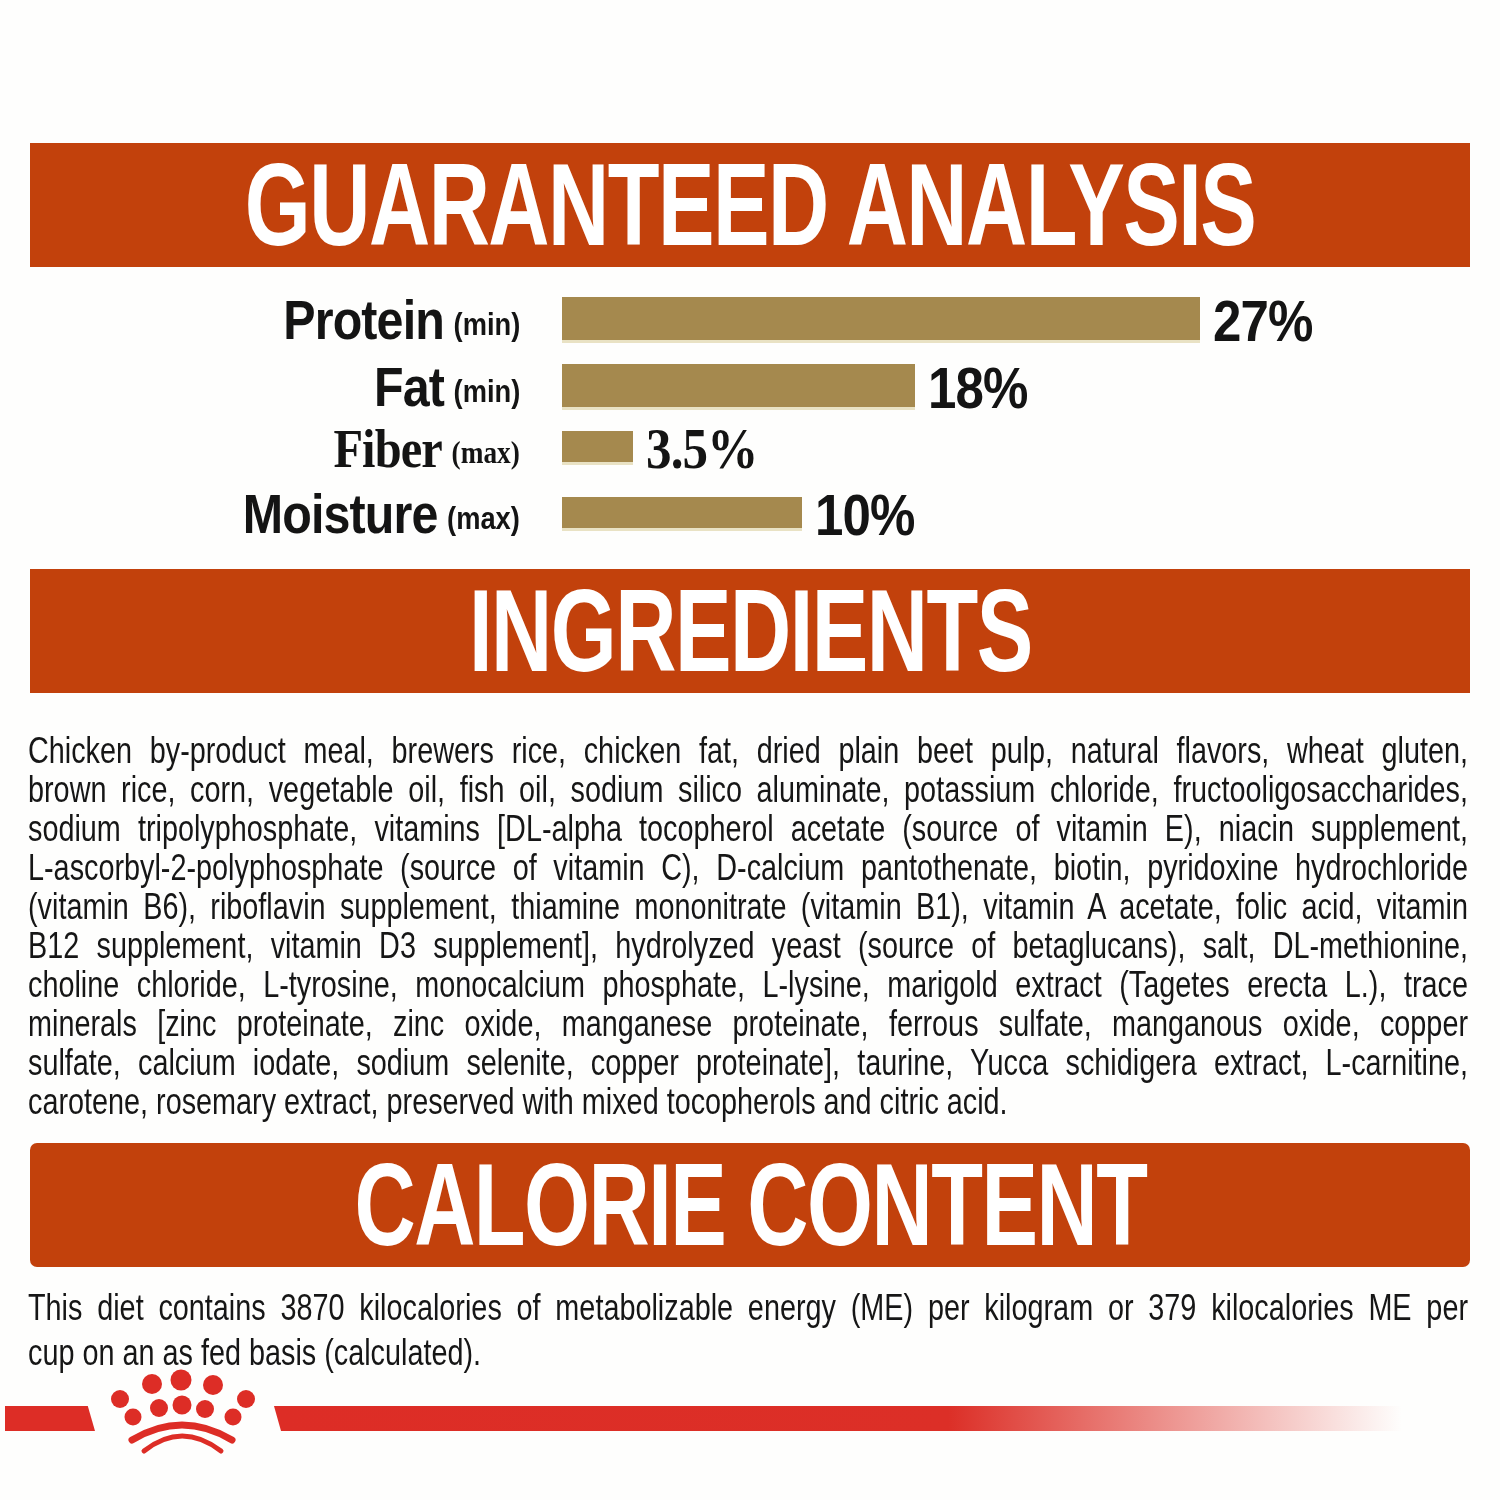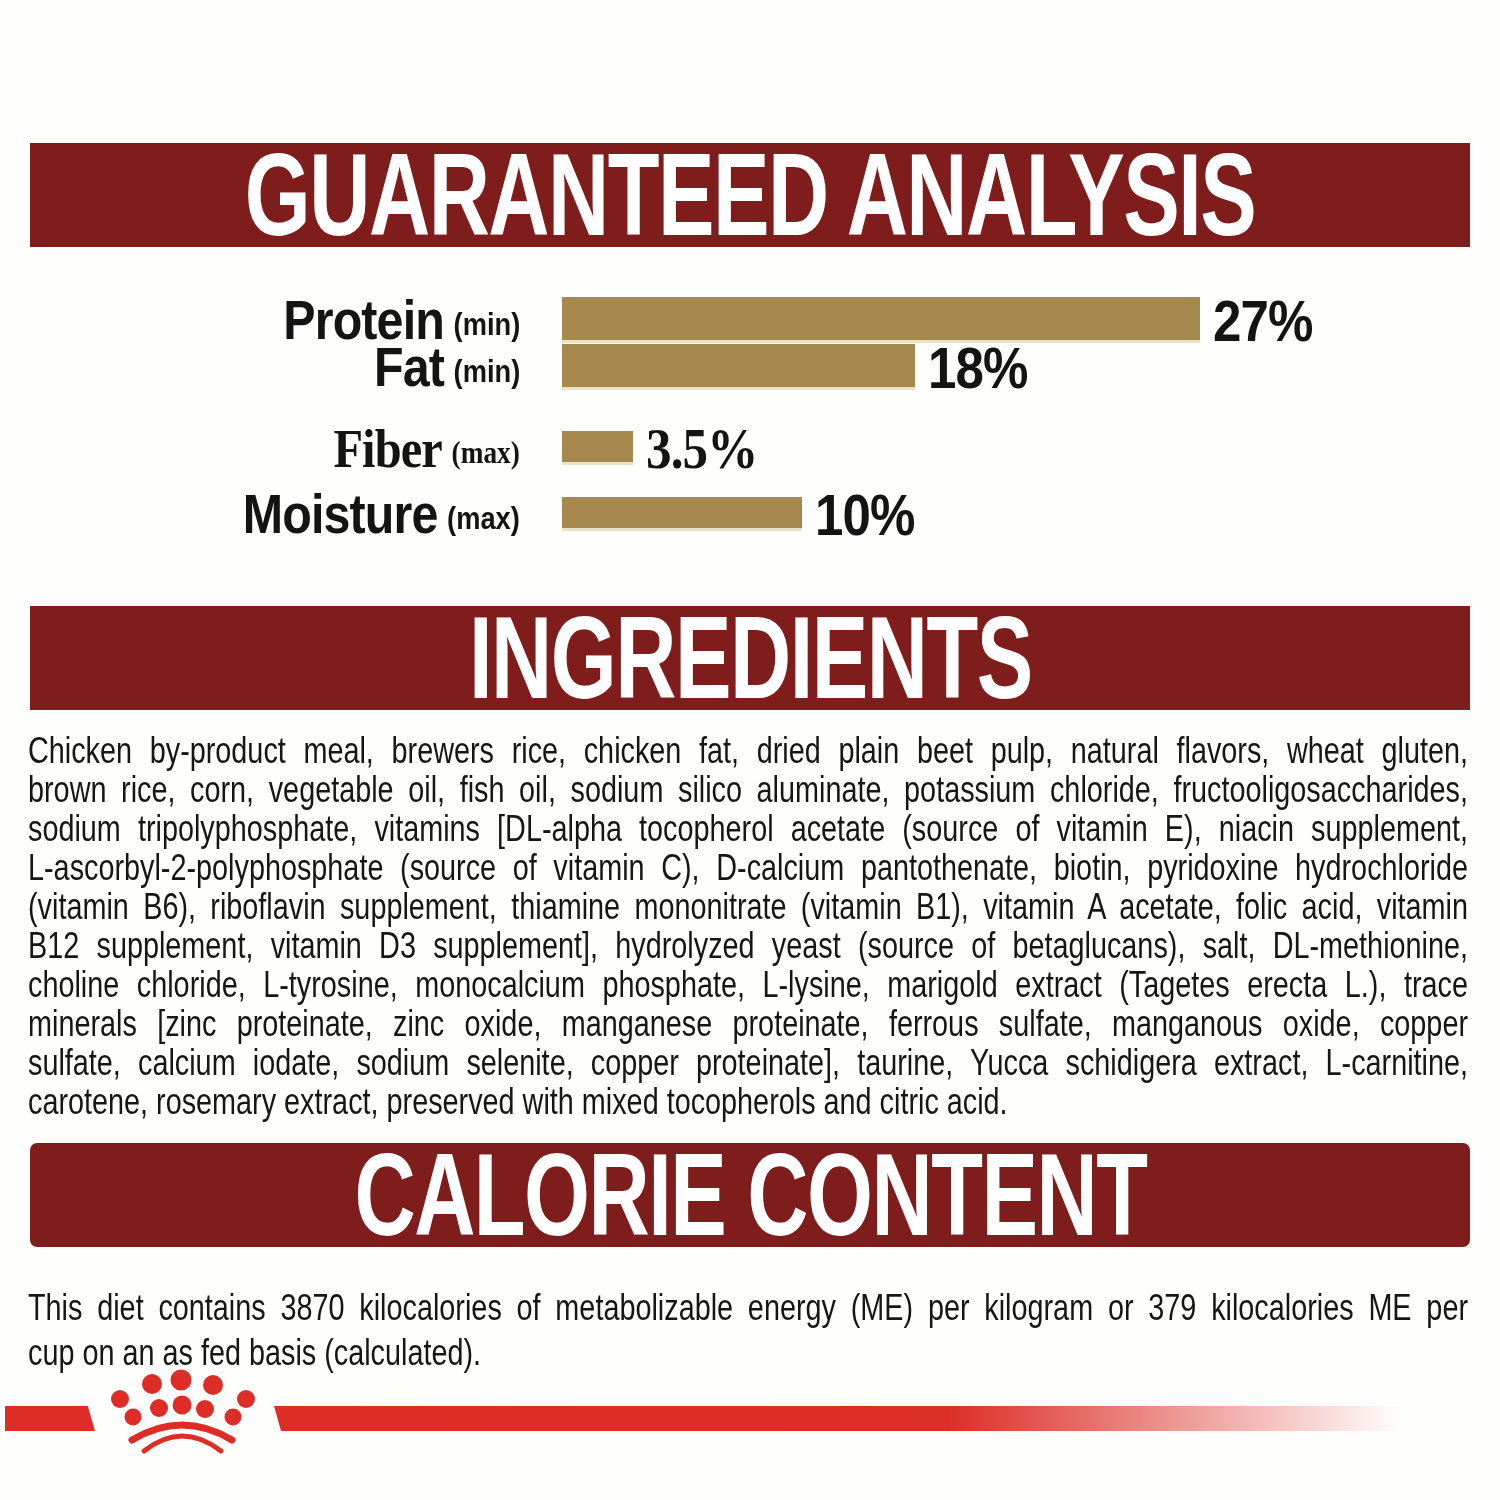--- a/index.html
+++ b/index.html
@@ -4,37 +4,37 @@
 <style>
   html,body{margin:0;padding:0;}
   body{
     width:1500px;height:1500px;position:relative;overflow:hidden;
     background:#fefefd;
     font-family:"Liberation Sans", sans-serif;
     color:#141414;
   }
   
   .banner{
-    position:absolute;left:30px;width:1440px;height:104px;
-    background:#7f1d1d;
+    position:absolute;left:30px;width:1440px;height:124px;
+    background:#c2410c;
     display:flex;align-items:center;justify-content:center;
   }
   .banner-title{
     color:#ffffff;font-weight:bold;font-size:116px;line-height:1;
     white-space:nowrap;letter-spacing:-2px;
     transform:scaleX(0.73);transform-origin:50% 50%;
   }
   #banner-ga{top:143px;}
-  #banner-ing{top:606px;}
+  #banner-ing{top:569px;}
   #banner-cal{top:1143px;border-radius:7px;}
 
   
   .chart-row{position:absolute;left:0;width:1500px;}
   #row-0{top:297px;height:46px;text-align:center;}
-  #row-1{top:344px;height:46px;}
+  #row-1{top:364px;height:46px;}
   #row-2{top:431px;height:34px;font-family:Liberation Serif, serif;}
   #row-3{top:497px;height:34px;}
   .row-label{
     position:absolute;right:980px;top:0;height:100%;
     display:flex;align-items:center;white-space:nowrap;
     transform:scaleX(0.88);transform-origin:100% 50%;
   }
   .row-label .cat{font-size:55px;font-weight:bold;letter-spacing:-1px;}
   .row-label .qual{font-size:31px;font-weight:bold;margin-left:11px;position:relative;top:5px;}
   .bar{

